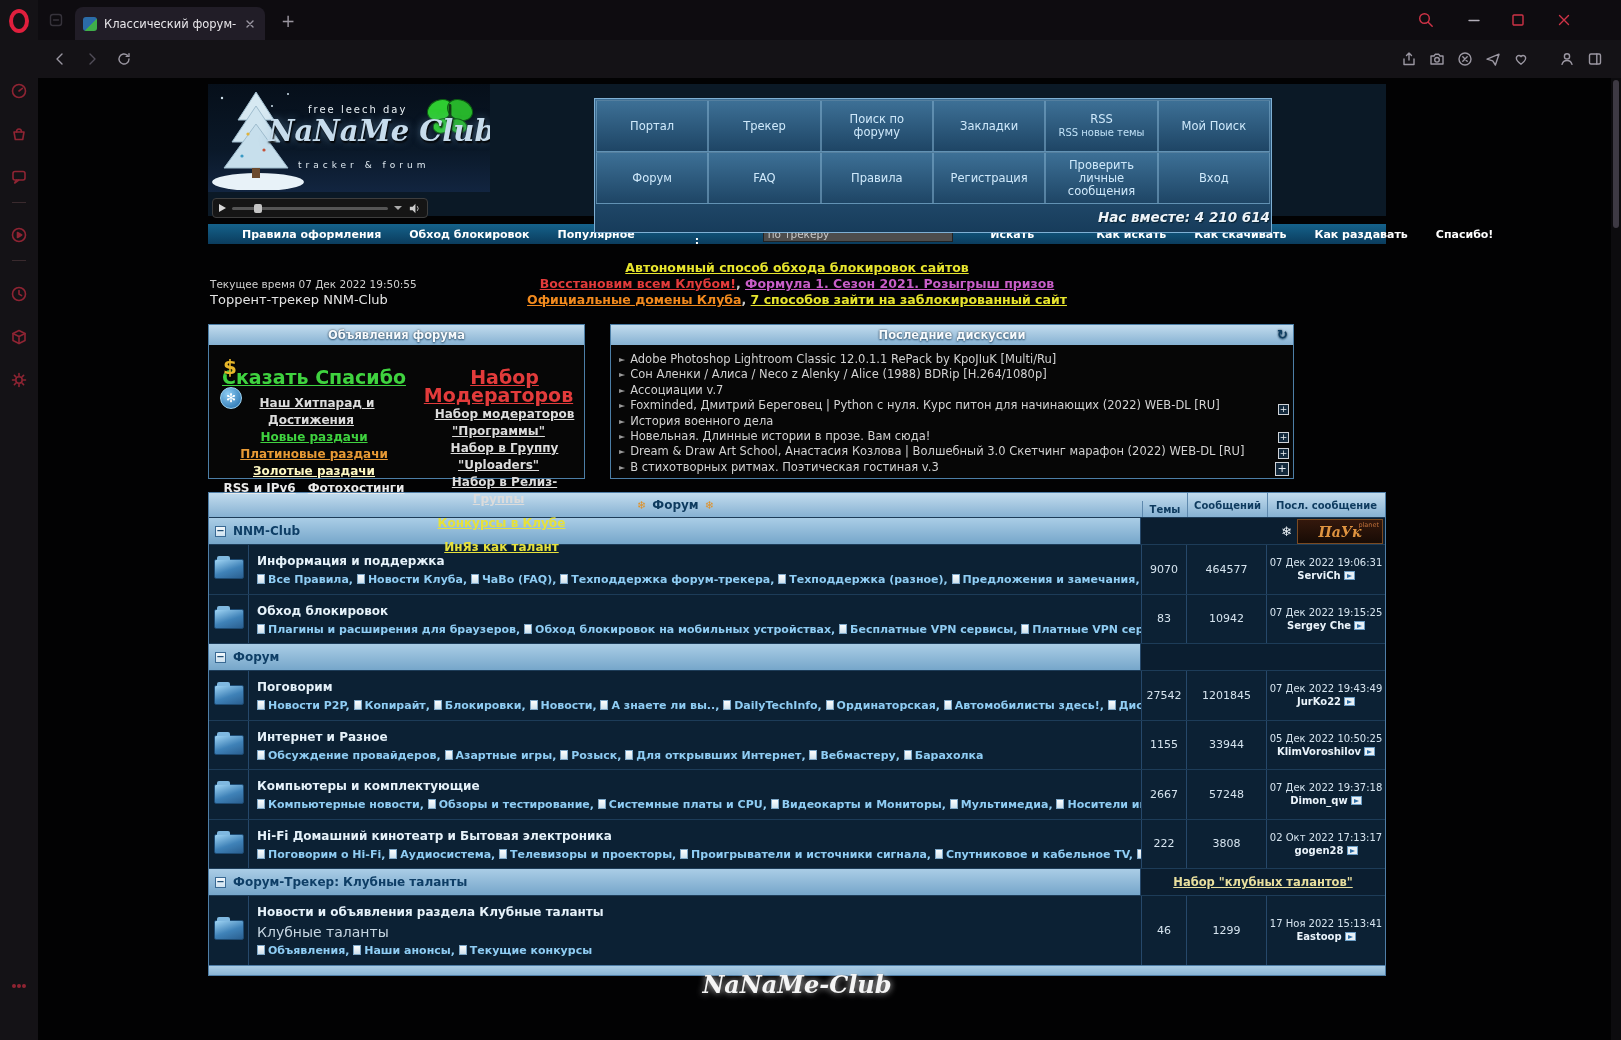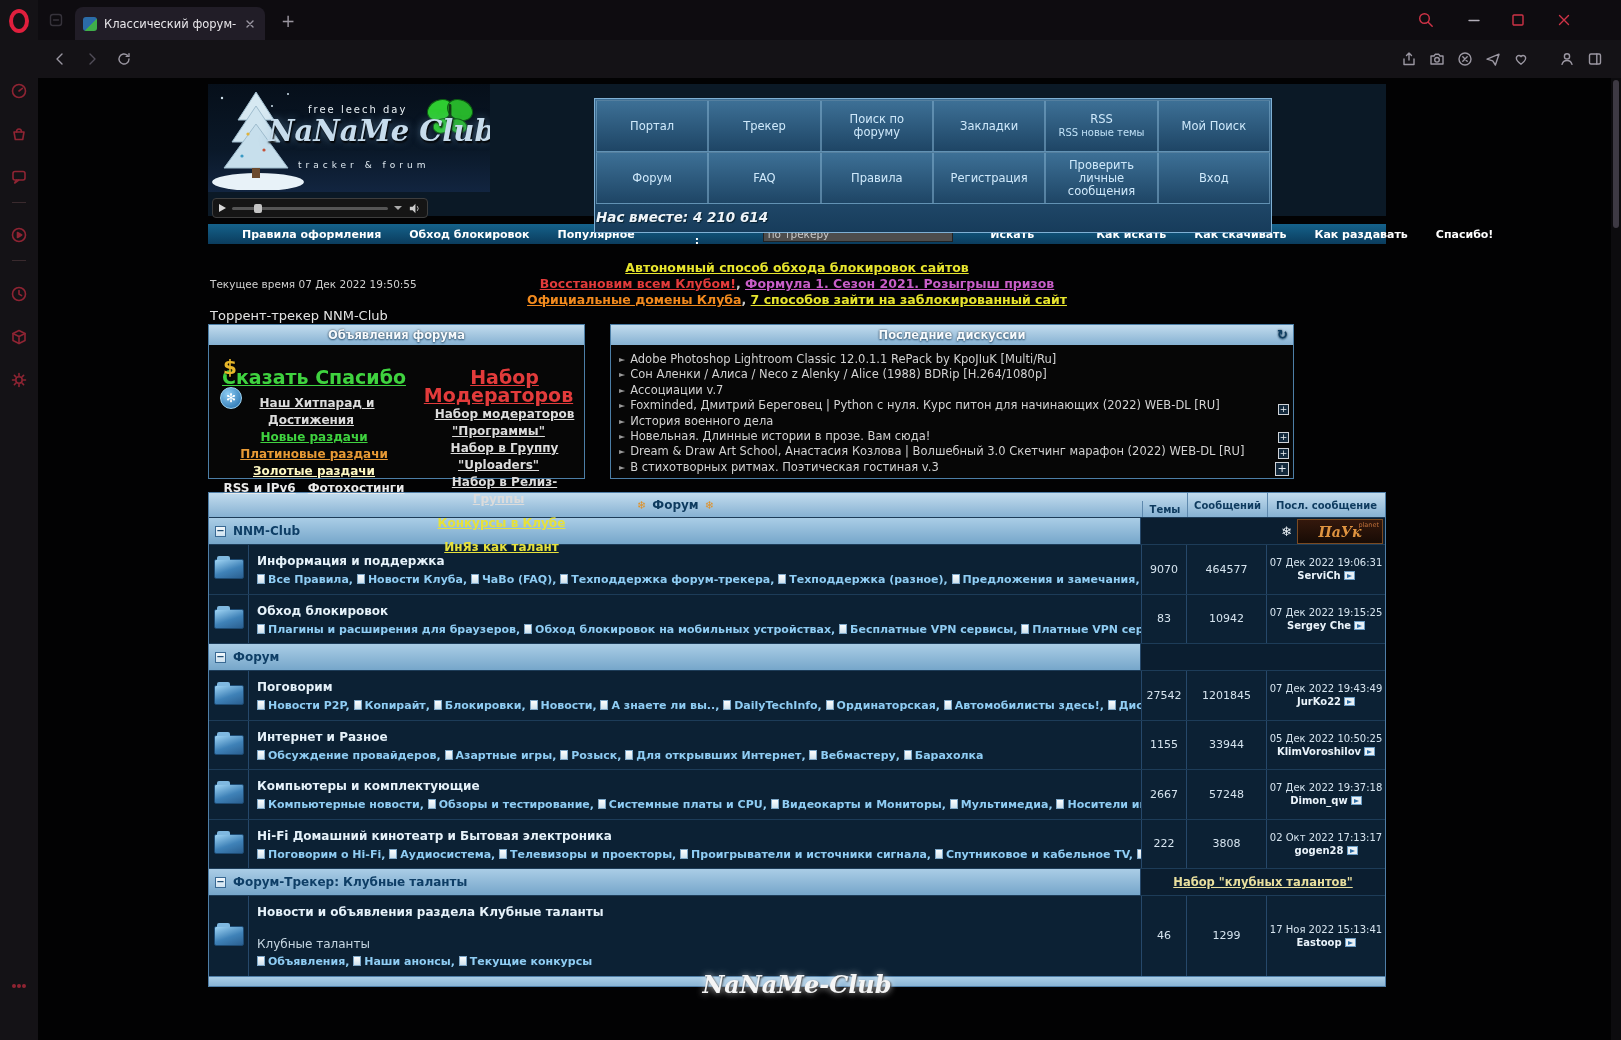--- a/index.html
+++ b/index.html
@@ -58,42 +58,42 @@
   .pthumb { position:absolute; left:14%; top:-3px; width:8px; height:9px; background:#c4c4c4; border-radius:2px; }
   .pchev { width:0; height:0; border-top:4px solid #aaa; border-left:4px solid transparent; border-right:4px solid transparent; }
 
   .menu-panel { position:absolute; left:386px; top:14px; width:678px; border:1px solid #7fb0d4;
                 background:linear-gradient(#3c6d94,#173c5b); padding:1px; }
   .menu-grid { display:grid; grid-template-columns:repeat(6,1fr); }
   .mcell { height:52px; display:flex; flex-direction:column; align-items:center; justify-content:center; text-align:center;
            font-size:11.5px; line-height:13px; color:#cfe9fb; border:1px solid rgba(130,175,205,.55);
            background:linear-gradient(#3d7096,#1e4565); padding:0 3px; }
   .mcell .sub { font-size:10px; color:#bfe0f6; }
-  .together { text-align:left; padding:5px 0 6px; font-style:italic; font-weight:bold; font-size:13.5px; color:#eef4f9;
+  .together { text-align:right; padding:5px 0 6px; font-style:italic; font-weight:bold; font-size:13.5px; color:#eef4f9;
               text-shadow:1px 1px 1px #08202f; }
 
   
   .nav2 { margin-top:8px; height:20px; background:linear-gradient(#15628b,#0b3c5d); display:flex; align-items:center;
           font-size:11px; font-weight:bold; color:#fff; padding:0 20px; }
   .n2i { color:#fff; margin:0 14px; white-space:nowrap; }
   .n2-search { display:flex; align-items:center; gap:23px; margin-left:46px; }
   .n2-label { color:#fff; }
   .n2-input { width:197px; height:15px; background:#4d4d4d; border:1px solid #222; color:#c9c9c9; font-size:10.5px; padding:0 4px;
               font-family:"DejaVu Sans",sans-serif; }
   .n2-right { margin-left:34px; display:flex; }
 
   
   .midrow { position:relative; margin-top:16px; min-height:56px; }
   .announce { text-align:center; font-weight:bold; font-size:12.5px; line-height:16px; }
   .announce a, .announce span { text-decoration:underline; }
   .a-yellow { color:#e7e52e; } .a-red { color:#e23b3b; } .a-violet { color:#c85ec8; } .a-orange { color:#f28a1e; }
   .a-sep { text-decoration:none !important; color:#c9c9c9; }
   .info { position:absolute; left:2px; top:18px; text-align:left; }
   .cur-time { font-size:10.5px; color:#cfcfcf; }
-  .tracker-name { font-size:13px; color:#e4e4e4; margin-top:18px; }
+  .tracker-name { font-size:13px; color:#e4e4e4; margin-top:2px; }
 
   
   .panels { display:flex; margin-top:8px; gap:25px; }
   .panel { border:1px solid #4c7ea6; position:relative; background:#060606; }
   .panel.left { width:377px; }
   .panel.right { width:684px; }
   .p-head { height:20px; background:linear-gradient(#c2dcee,#86b1d2); display:flex; align-items:center; justify-content:center;
             font-size:11.5px; font-weight:bold; color:#f7fafc; text-shadow:0 1px 2px #2a5a80,0 0 2px #444; position:relative; }
   .refresh { position:absolute; right:5px; top:2px; font-size:13px; color:#0e3d60; font-weight:bold; }
   .p-body { display:flex; height:133px; }
@@ -145,21 +145,21 @@
   .cat-link { font-size:11.5px; font-weight:bold; color:#e9df9e; text-decoration:underline; }
 
   .f-row { display:flex; border-top:1px solid #1d3c58; background:#0c2134; }
   .c-folder { width:40px; display:flex; align-items:center; justify-content:center; border-right:1px solid #26486a; padding:8px 0; }
   .folder { width:30px; height:20px; background:linear-gradient(160deg,#9fd4f4,#3f82b8 55%,#2a5f90); border:1px solid #1d4a72;
             border-radius:2px; position:relative; }
   .folder::before { content:""; position:absolute; top:-4px; left:2px; width:13px; height:4px; background:#7fb8e0;
                     border-radius:2px 2px 0 0; }
   .c-main { flex:1; padding:5px 8px 6px; border-right:1px solid #26486a; overflow:hidden; }
   .f-title { font-size:12px; font-weight:bold; color:#e6f2fa; }
-  .f-note { font-size:12px; color:#c6d6e2; margin-top:17px; }
+  .f-note { font-size:14px; color:#c6d6e2; margin-top:4px; }
   .f-note:empty { display:none; }
   .subs { display:block; margin-top:3px; font-size:11px; font-weight:bold; color:#8fcdf4; line-height:15.5px; }
   .sf { white-space:nowrap; }
   .sf + .sf::before { content:", "; color:#8fcdf4; }
   .doc { display:inline-block; width:8px; height:10px; margin-right:3px; background:linear-gradient(#fdfdfd,#cfe2ee);
          border:1px solid #7fa8c8; vertical-align:-1px; }
   .sf a { color:#8fcdf4; }
   .c-num { width:45px; display:flex; align-items:center; justify-content:center; font-size:11px; color:#d6e4ef;
            border-right:1px solid #26486a; }
   .c-posts { width:80px; display:flex; align-items:center; justify-content:center; font-size:11px; color:#d6e4ef;

